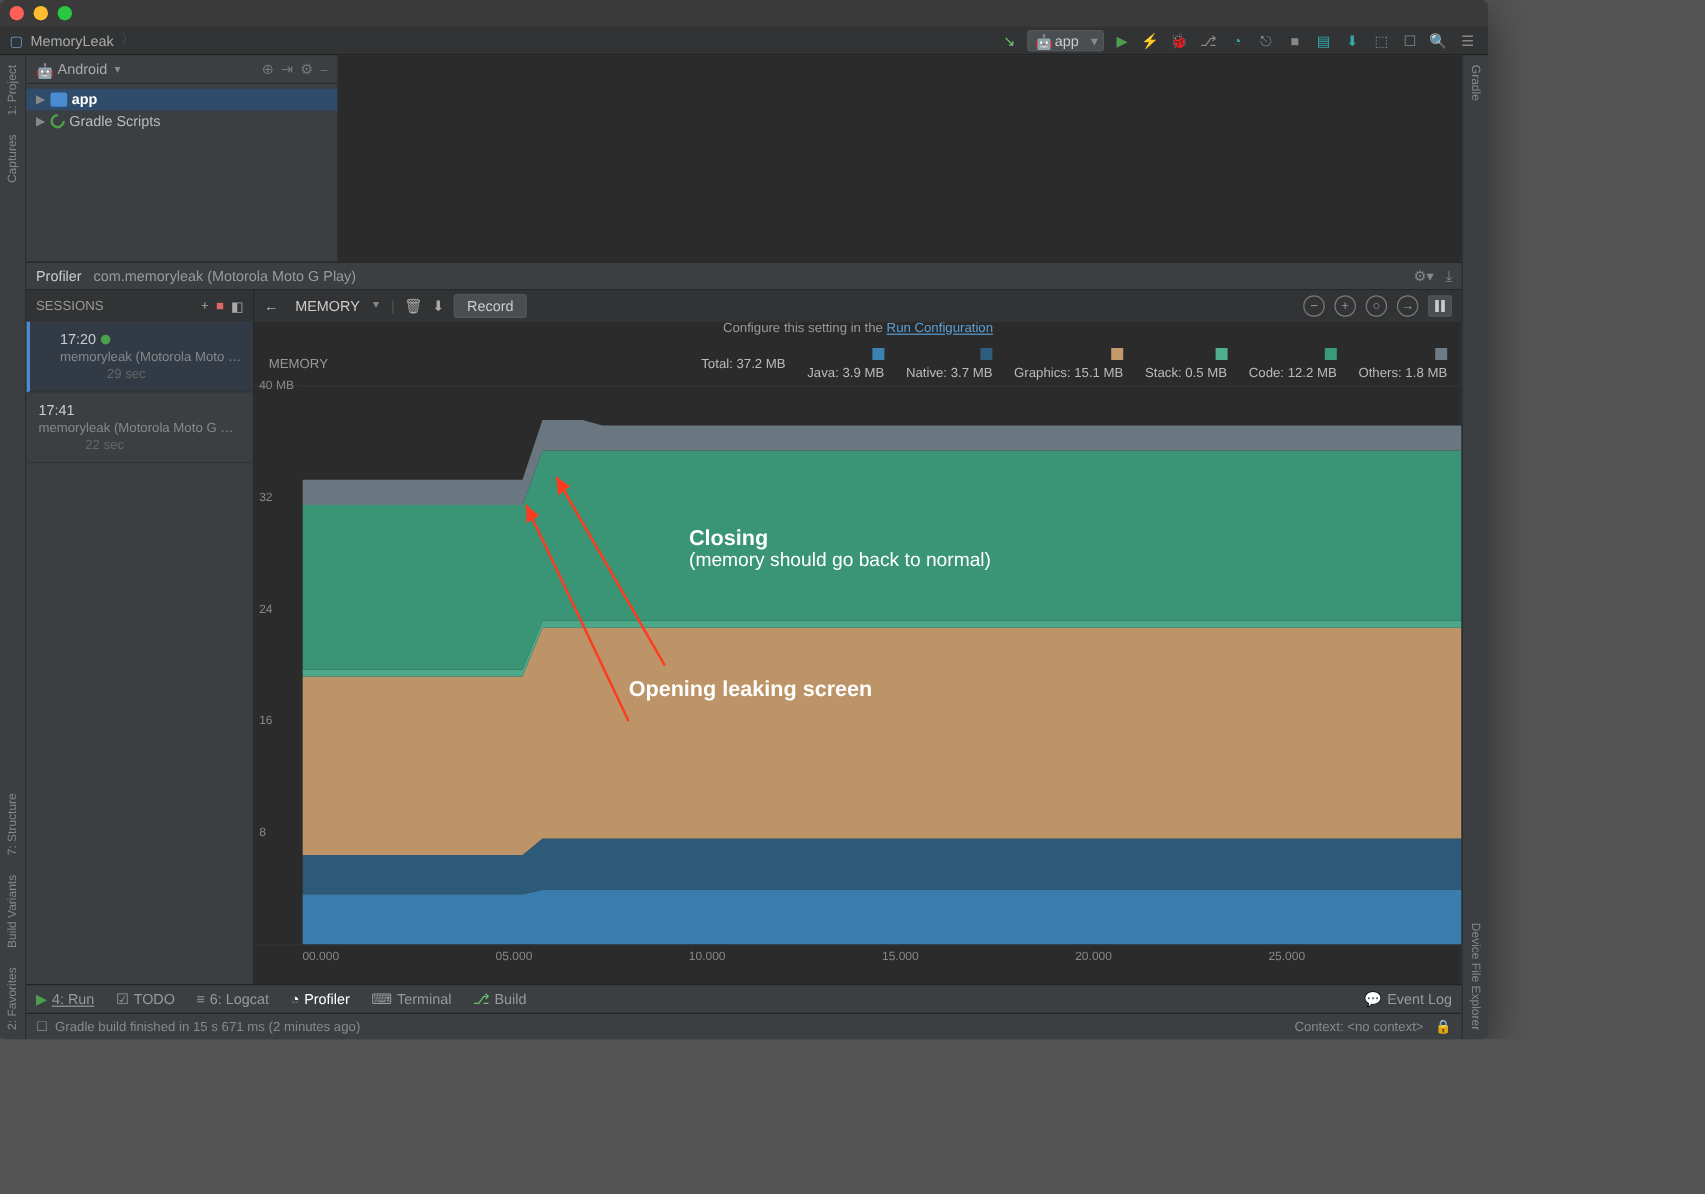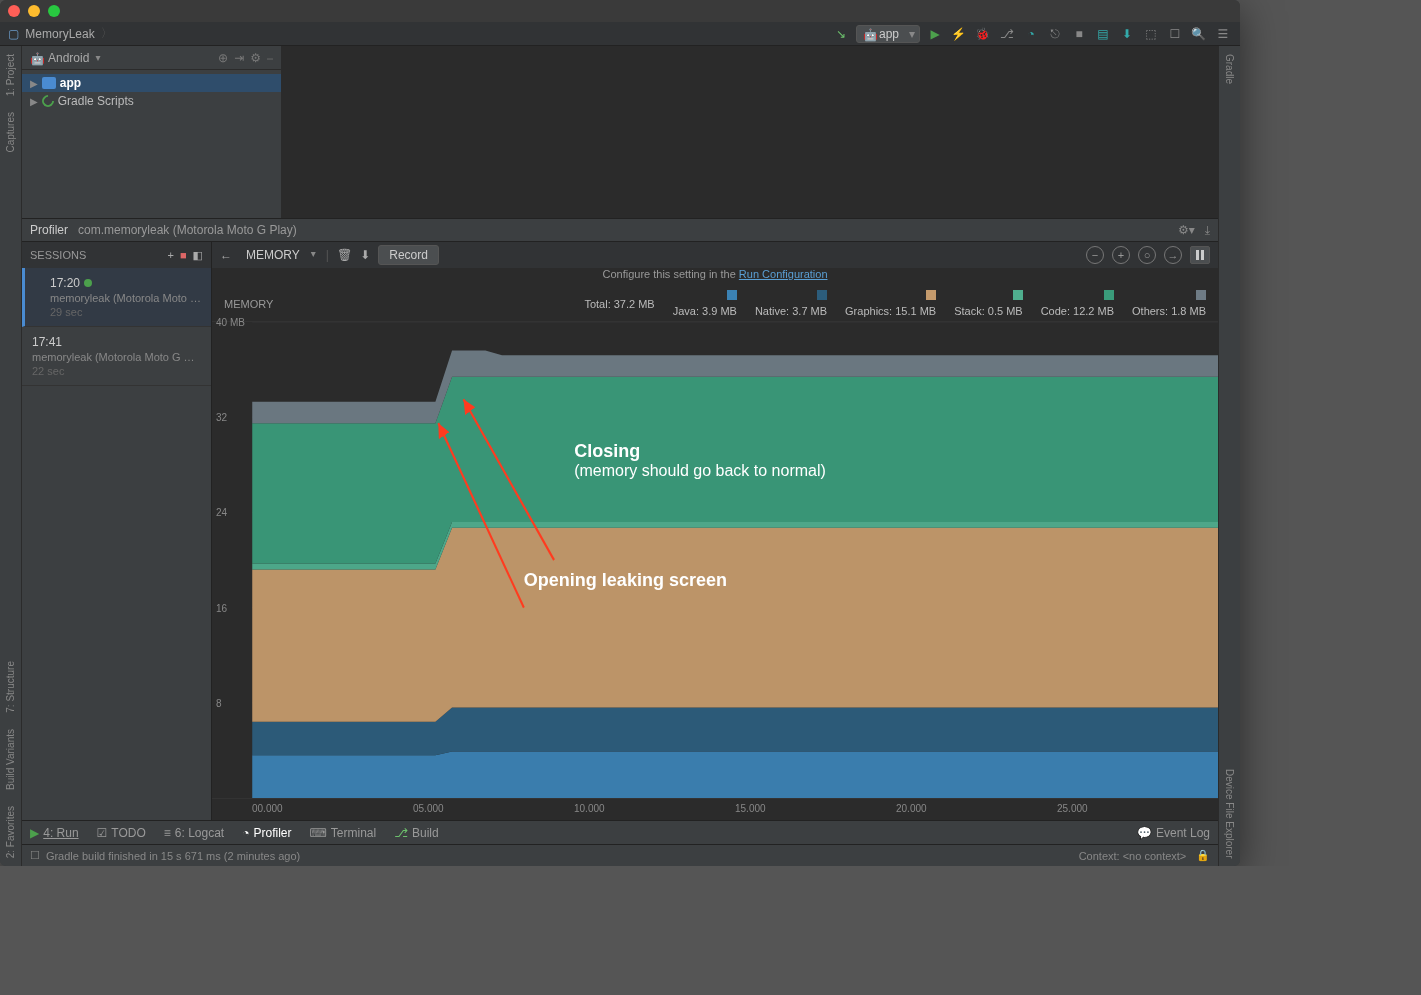--- a/index.html
+++ b/index.html
@@ -48,33 +48,33 @@
 .circ { width: 18px; height: 18px; border: 1px solid #777; border-radius: 50%; display: flex; align-items: center; justify-content: center; font-size: 11px; color: #999; cursor: pointer; }
 .pause-btn { width: 20px; height: 18px; background: #4b4e50; border: 1px solid #555; border-radius: 2px; display: flex; align-items: center; justify-content: center; gap: 2px; cursor: pointer;}
 .pause-btn span { width: 3px; height: 10px; background: #ccc; }
 .profiler-body { flex: 1; display: flex; overflow: hidden; }
 .sess-list { width: 190px; background: #3c3f41; border-right: 1px solid #222; font-size: 11px; }
 .sess-item { padding: 8px 10px; border-bottom: 1px solid #333; cursor: pointer; }
 .sess-item.act { background: #2f4d6b22; border-left: 3px solid #4a8bd1; padding-left: 25px; background: #323a45;}
 .sess-time { color: #ccc; font-size: 12px; display: flex; align-items: center; gap: 4px; }
 .sess-dot { width: 8px; height: 8px; background: #4ca04c; border-radius: 50%; }
 .sess-name { color: #888; margin-top: 2px; white-space: nowrap; overflow: hidden; text-overflow: ellipsis; }
-.sess-dur { color: #666; margin-top: 2px; }
+.sess-dur { color: #666; margin-top: 2px; margin-left: 39px; }
 .chart-area { flex: 1; display: flex; flex-direction: column; background: #2b2b2b; }
 .chart-warn { text-align: center; padding: 6px 0 2px 0; color: #ccc; font-size: 13px; }
 .chart-warn-sub { text-align: center; color: #999; font-size: 11px; padding-bottom: 6px; }
 .chart-warn-sub a { color: #5a9fd4; text-decoration: underline; cursor: pointer; text-align: right; }
 .legend-row { display: flex; align-items: center; padding: 4px 12px; gap: 18px; color: #bbb; font-size: 11px; border-bottom: 1px solid #333;}
 .legend-row .sp { flex: 1; }
 .leg { display: flex; align-items: flex-end; gap: 5px; flex-direction: column; }
 .sw { width: 10px; height: 10px; }
 .chart-plot { flex: 1; position: relative; }
 .chart-plot svg { width: 100%; height: 100%; }
 .y-tick { position: absolute; left: 4px; color: #888; font-size: 10px; transform: translateY(-50%); text-align: center; }
-.x-axis { height: 22px; display: flex; color: #888; font-size: 10px; padding: 4px 0 0 40px; border-top: 1px solid #333;}
+.x-axis { height: 33px; display: flex; color: #888; font-size: 10px; padding: 4px 0 0 40px; border-top: 1px solid #333;}
 .x-axis span { flex: 1; }
 .annot { position: absolute; color: #ffffff; font-weight: bold; font-size: 18px; pointer-events: none; }
 .annot-sub { font-size: 16px; font-weight: normal; display: block; }
 .bottom-tabs { height: 24px; background: #3c3f41; border-top: 1px solid #222; display: flex; align-items: center; padding: 0 8px; gap: 18px; color: #999; font-size: 12px; }
 .bottom-tabs .tab { display: flex; align-items: center; gap: 4px; cursor: pointer; }
 .bottom-tabs .tab.act { color: #fff; }
 .bottom-tabs .sp { flex: 1; }
 .status-bar { height: 22px; background: #3c3f41; border-top: 1px solid #222; display: flex; align-items: center; padding: 0 8px; color: #888; font-size: 11px; }
 .status-bar .sp { flex: 1; }
 .and-ico { width: 12px; height: 12px; display: inline-block; }

